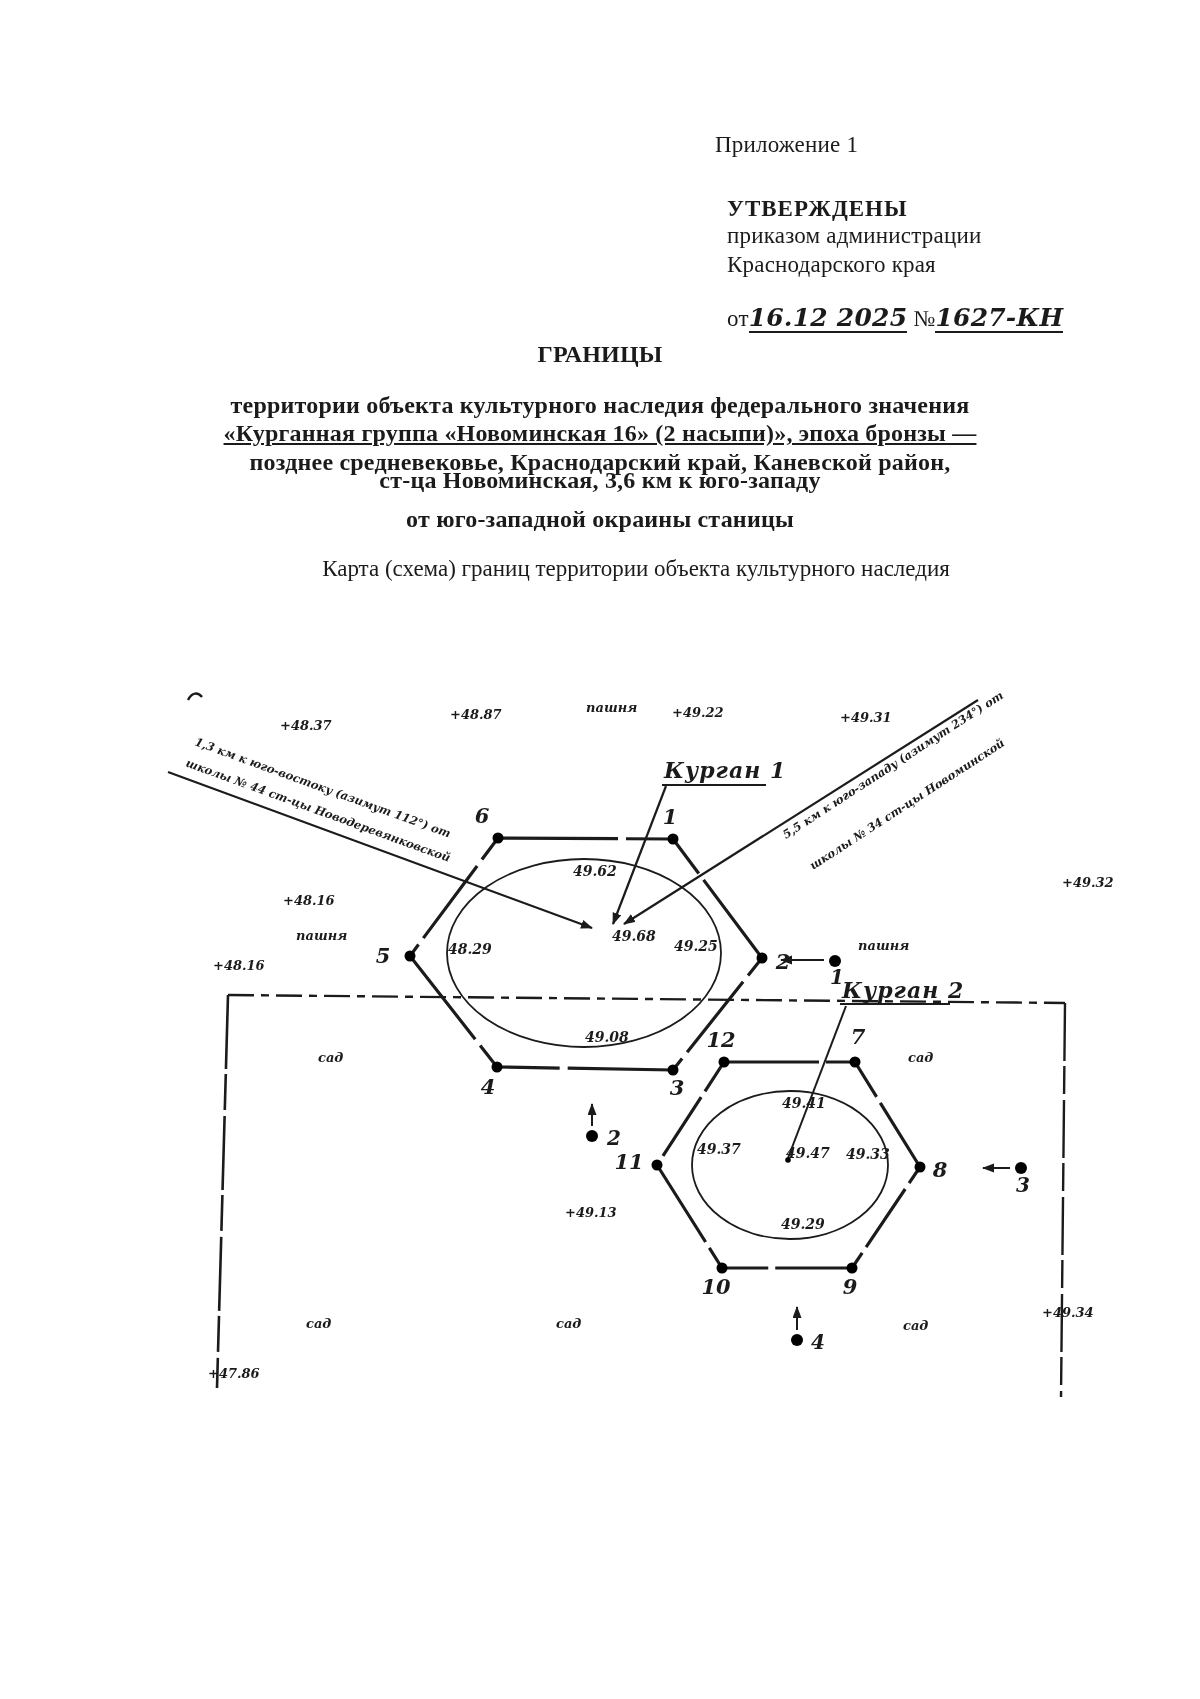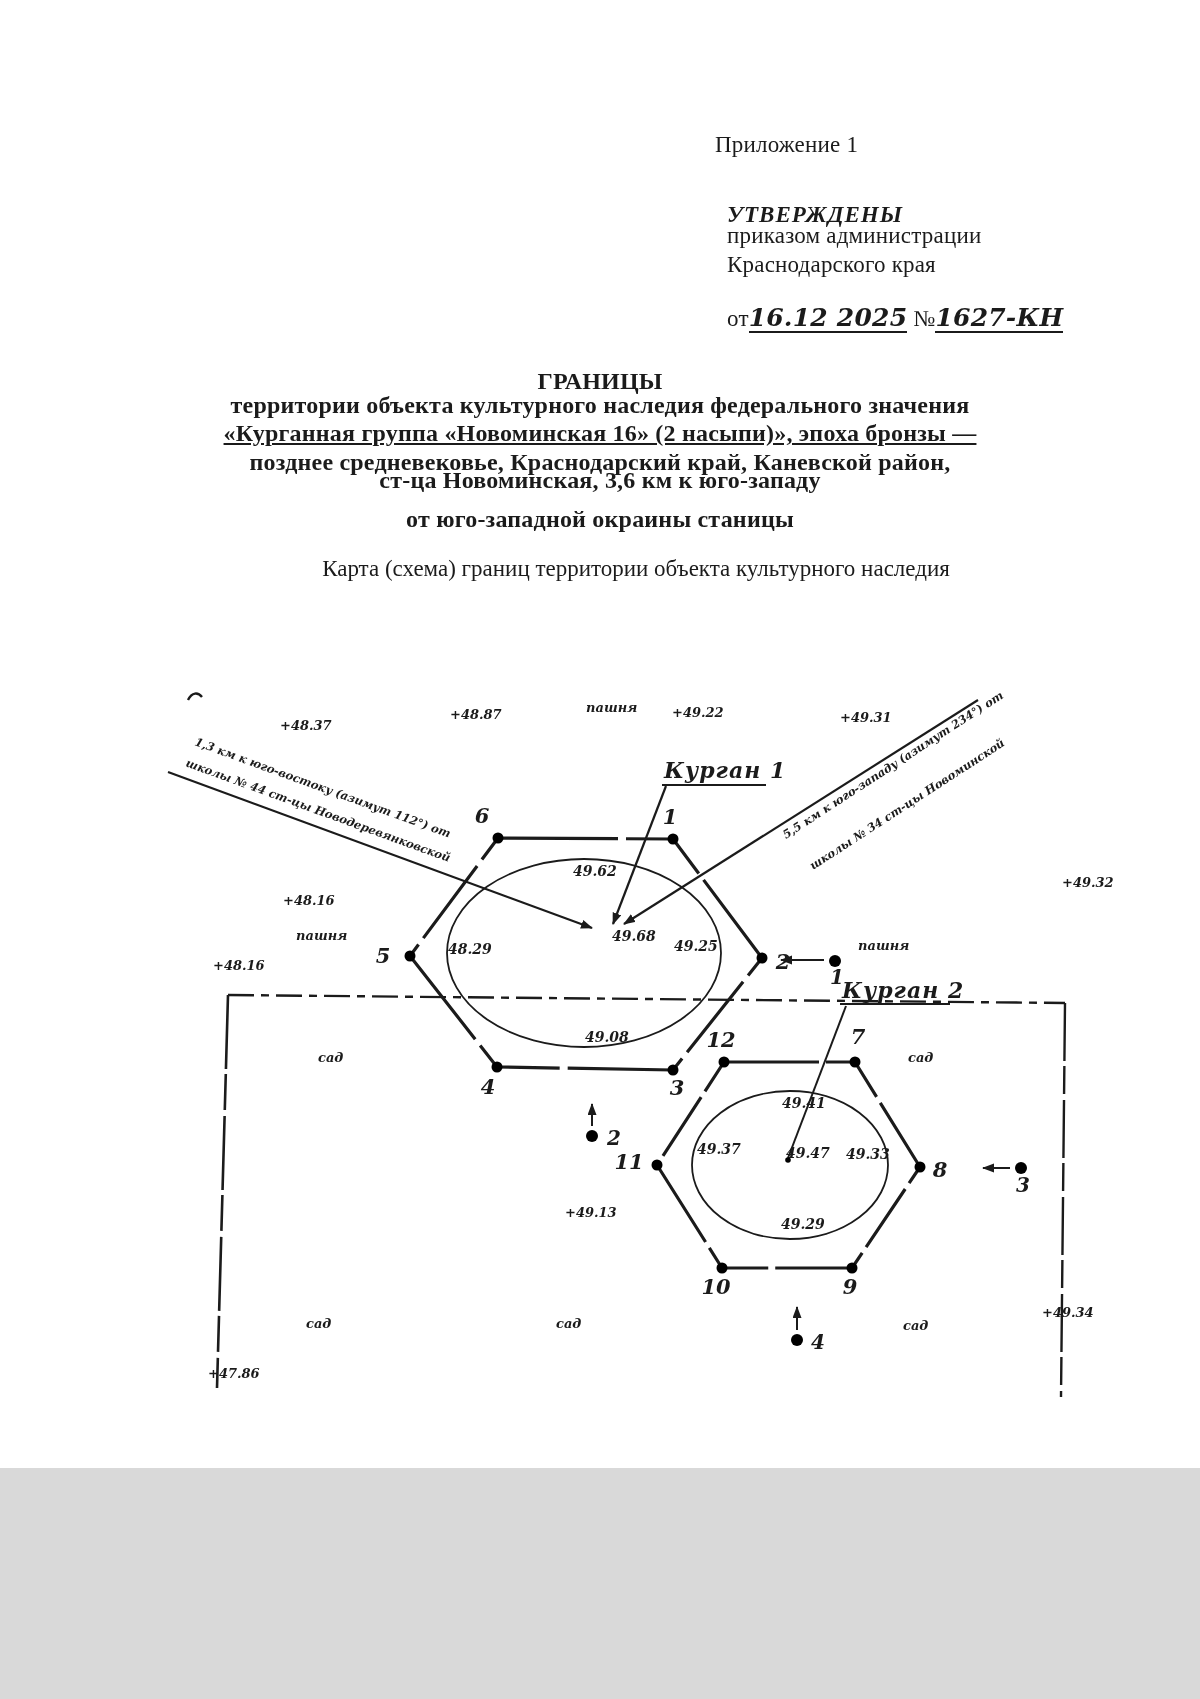--- a/index.html
+++ b/index.html
@@ -1,43 +1,43 @@
 <!DOCTYPE html>
 <html><head>
 <meta charset="utf-8">
 <style>
   html,body{margin:0;padding:0;background:#d9d9d9;}
-  #page{position:relative;width:1200px;height:1468px;background:#ffffff;
+  #page{position:relative;width:1200px;height:1699px;background:#ffffff;
         font-family:"Liberation Serif",serif;color:#1b1b1b;overflow:hidden;margin:0 auto;}
   .abs{position:absolute;white-space:nowrap;}
   .hdr{font-size:23px;letter-spacing:.2px;}
   .b{font-weight:bold;}
   .titleline{left:0;width:1200px;text-align:center;font-weight:bold;font-size:24px;letter-spacing:.2px;}
   .subtitle{left:0;width:1200px;text-align:center;font-size:23px;}
   .hand{font-family:"DejaVu Serif",serif;font-style:italic;font-weight:bold;font-size:25px;}
   .uline{display:inline-block;border-bottom:2px solid #1b1b1b;text-align:center;line-height:1.05;}
   svg text{fill:#1b1b1b;}
   .mtxt{font-family:"DejaVu Serif",serif;font-style:italic;font-weight:bold;}
   .pt{font-family:"DejaVu Serif",serif;font-style:italic;font-weight:600;}
 </style>
 </head>
 <body>
 
 <div id="page">
 
   <div class="abs hdr" style="left:715px;top:132px;">Приложение 1</div>
-  <div class="abs hdr b" style="left:727px;top:202px;letter-spacing:1px;font-style:italic;">УТВЕРЖДЕНЫ</div>
+  <div class="abs hdr b" style="left:727px;top:196px;letter-spacing:1px;">УТВЕРЖДЕНЫ</div>
   <div class="abs hdr" style="left:727px;top:223px;">приказом администрации</div>
   <div class="abs hdr" style="left:727px;top:252px;">Краснодарского края</div>
   <div class="abs hdr" style="left:727px;top:280px;margin-top:25px;">
     <span>от</span><span class="uline" style="min-width:152px;"><span class="hand">16.12 2025</span></span>
     <span>№</span><span class="uline" style="min-width:128px;"><span class="hand">1627-КН</span></span>
   </div>
 
-  <div class="abs titleline" style="top:368px;text-align:center;">ГРАНИЦЫ</div>
+  <div class="abs titleline" style="top:341px;text-align:center;">ГРАНИЦЫ</div>
   <div class="abs titleline" style="top:392px;">территории объекта культурного наследия федерального значения</div>
   <div class="abs titleline" style="top:420px;text-decoration:underline;">«Курганная группа «Новоминская 16» (2 насыпи)», эпоха бронзы —</div>
   <div class="abs titleline" style="top:449px;text-align:center;">позднее средневековье, Краснодарский край, Каневской район,</div>
   <div class="abs titleline" style="top:467px;">ст-ца Новоминская, 3,6 км к юго-западу</div>
   <div class="abs titleline" style="top:506px;">от юго-западной окраины станицы</div>
   <div class="abs subtitle" style="top:556px;padding-left:36px;">Карта (схема) границ территории объекта культурного наследия</div>
 
   <svg class="abs" style="left:0;top:620px;" width="1200" height="800" viewBox="0 0 1200 800">
     <defs>
       <marker id="arr" markerWidth="14" markerHeight="10" refX="11" refY="4.5" orient="auto" markerUnits="userSpaceOnUse">

